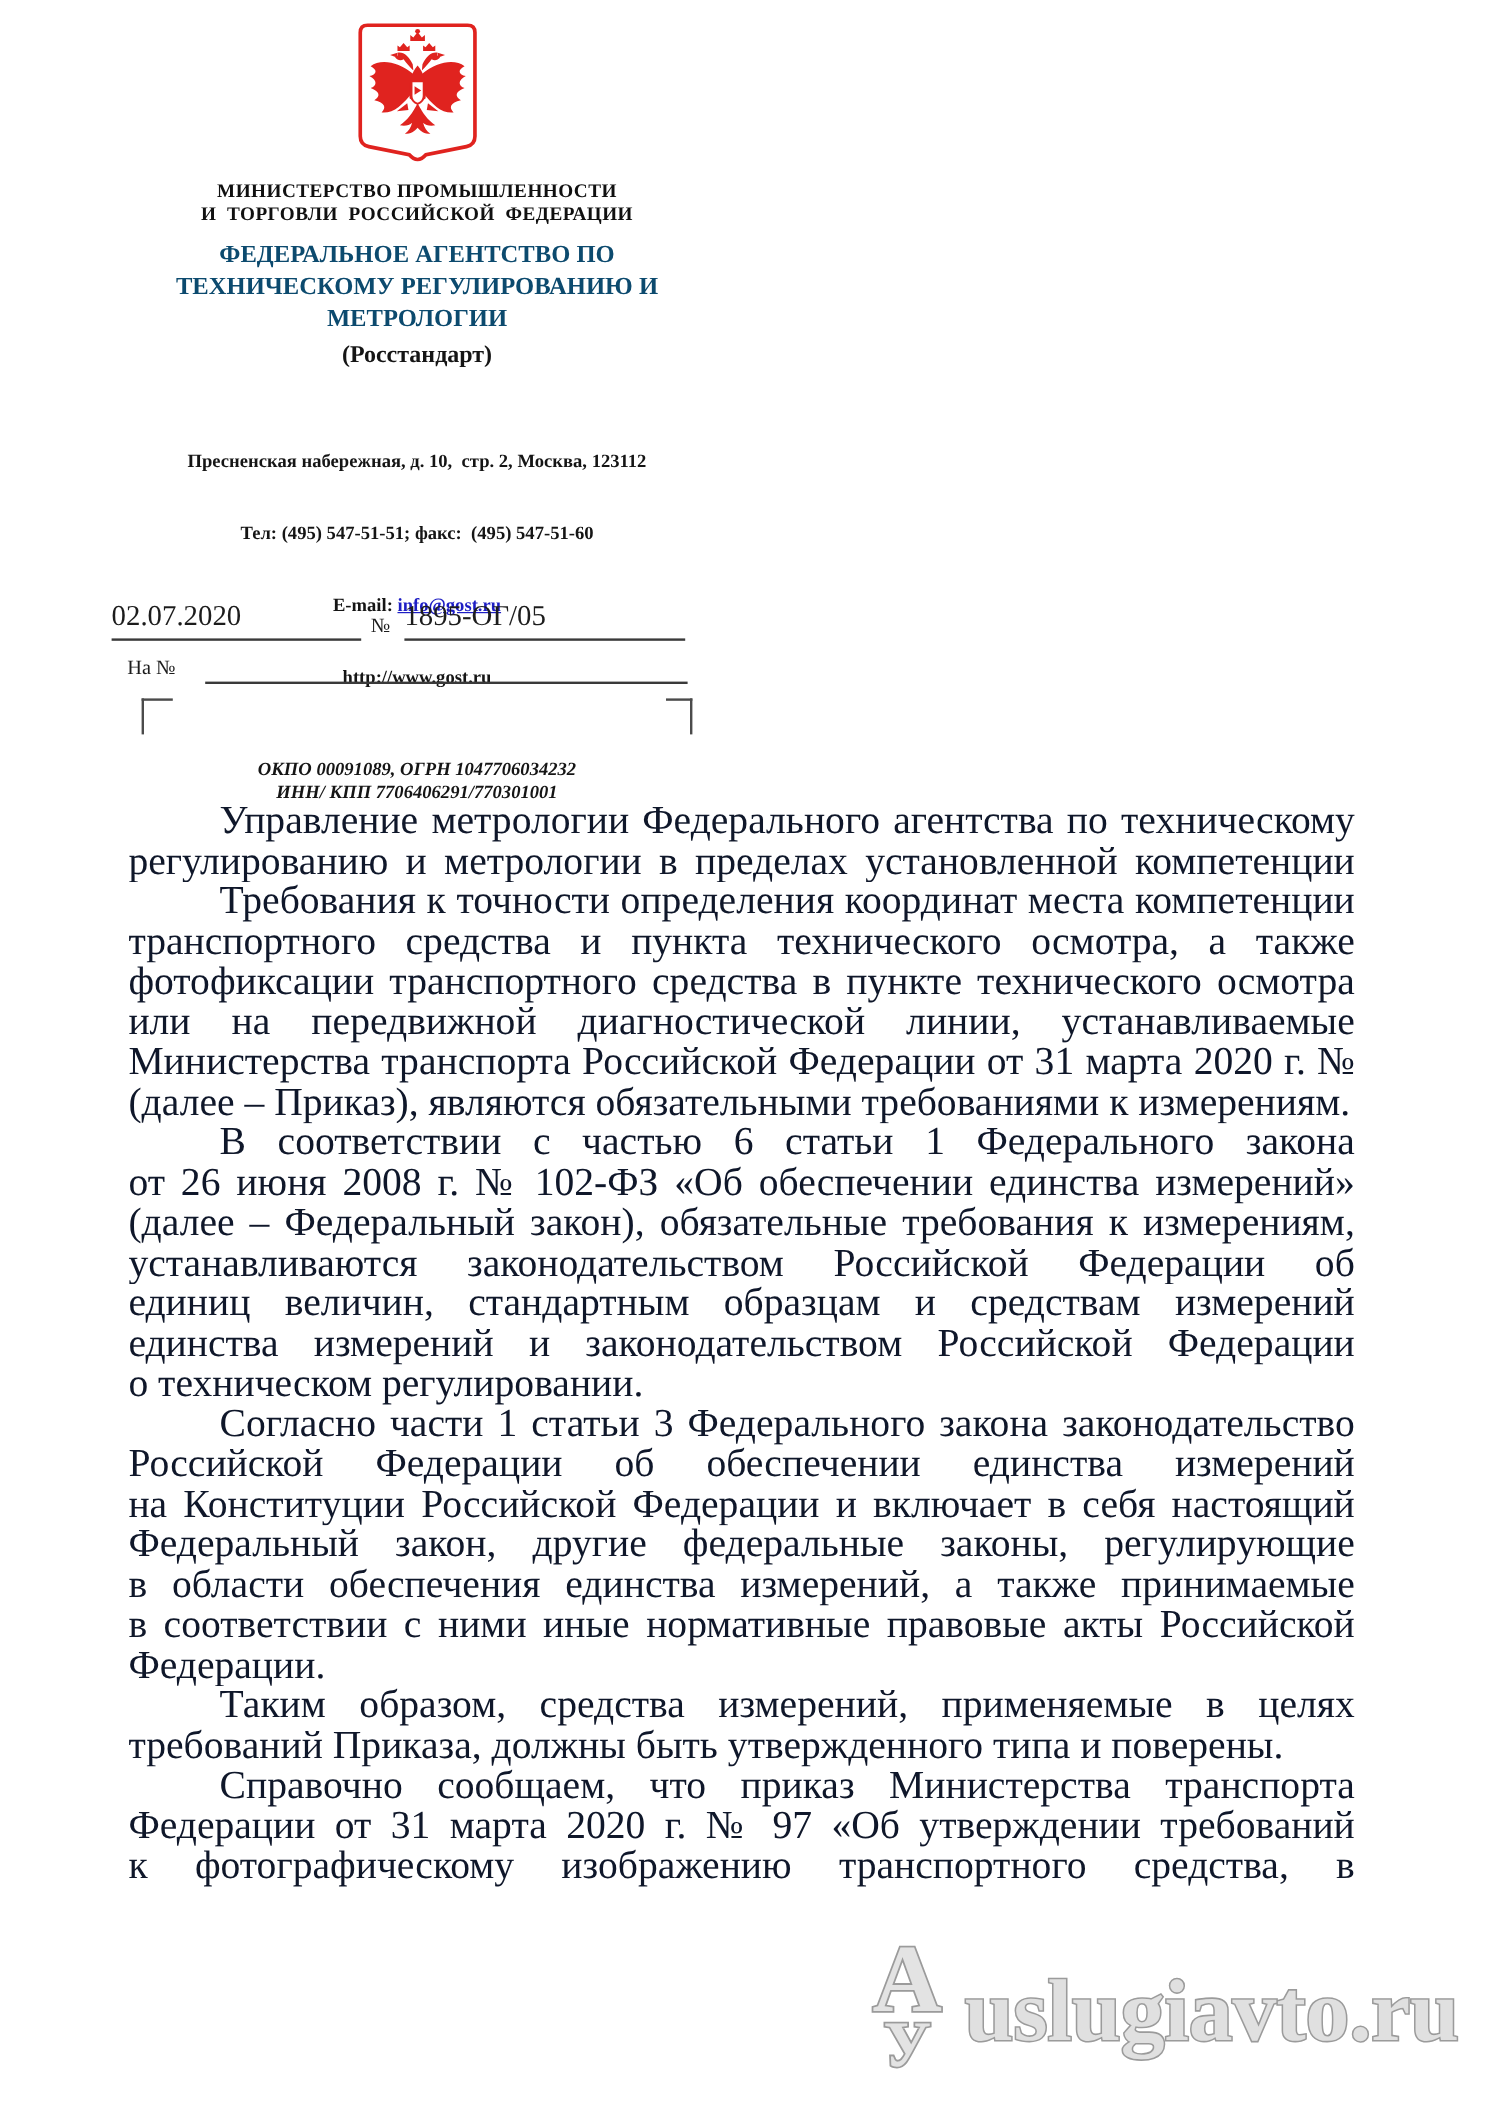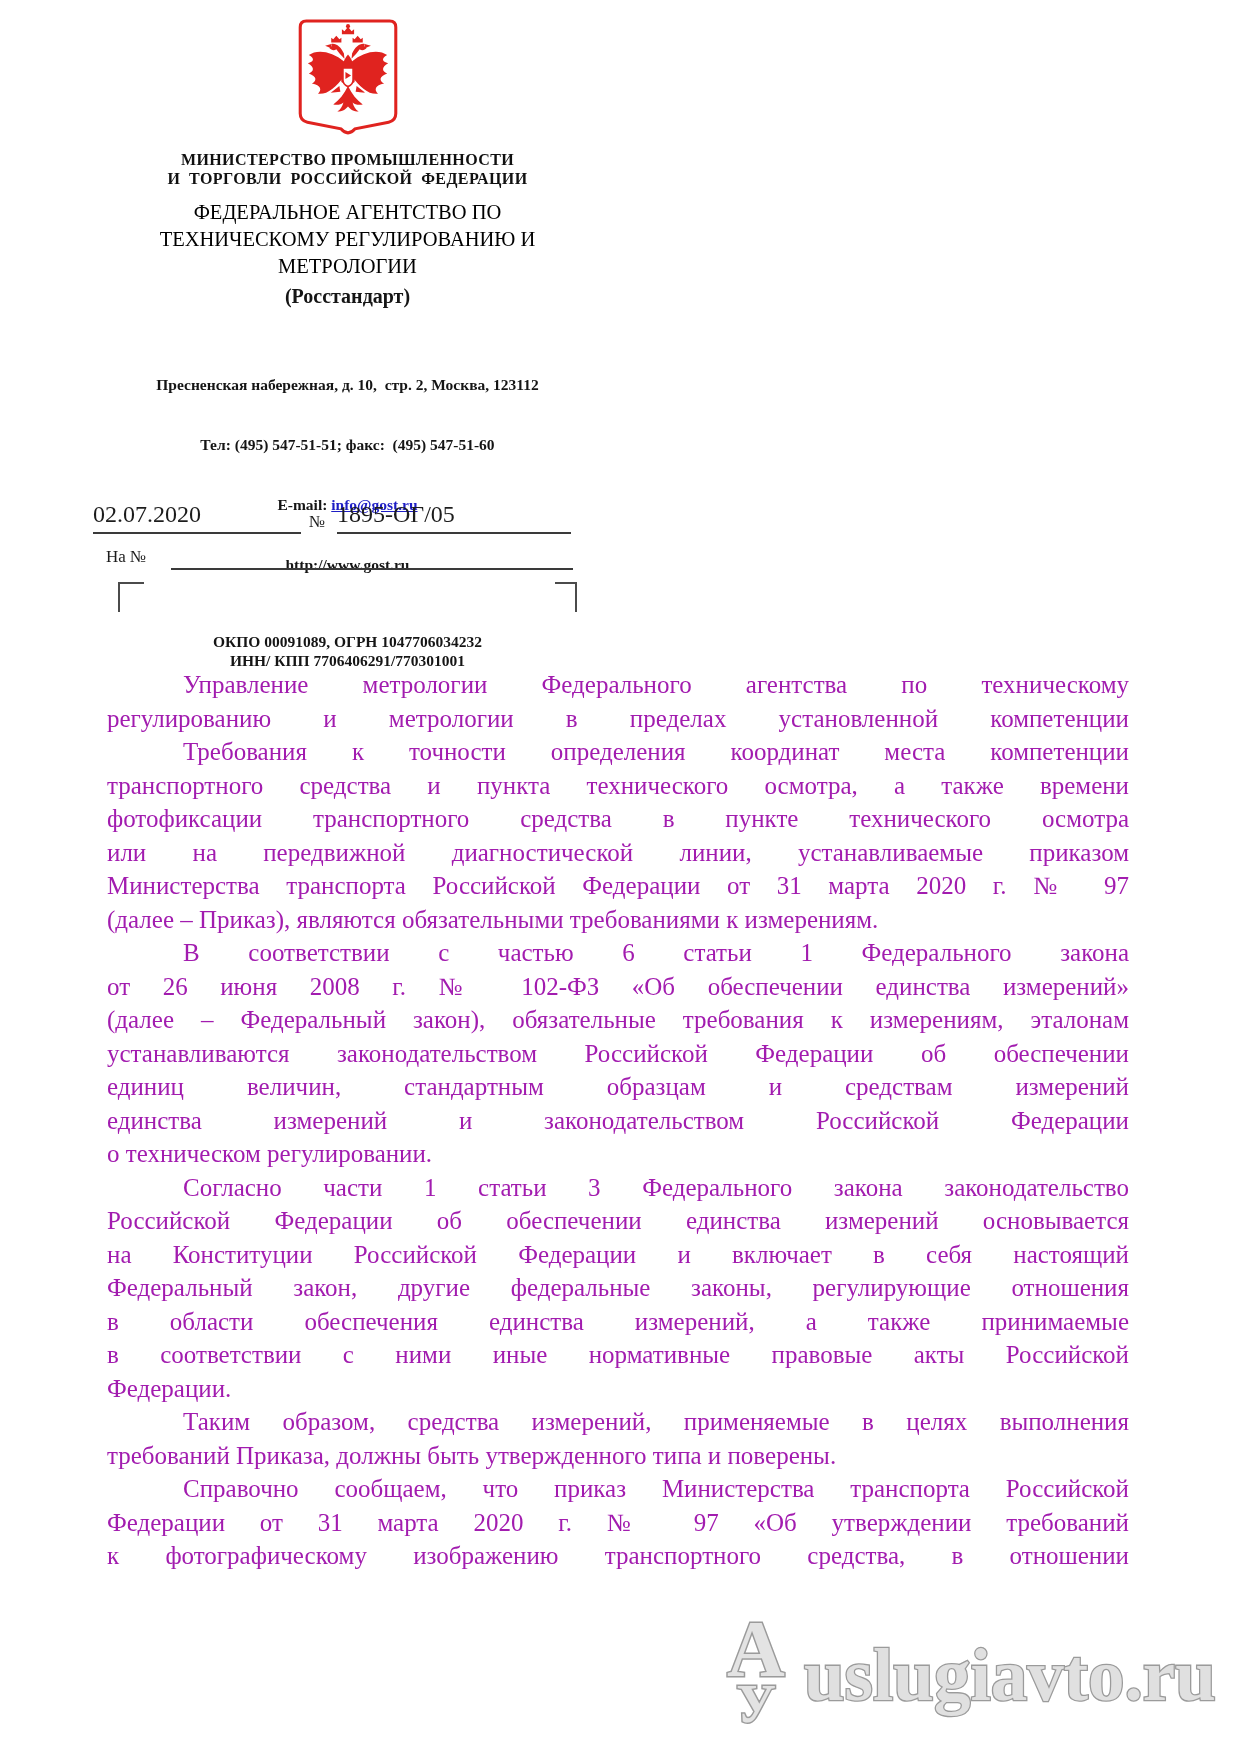--- a/index.html
+++ b/index.html
@@ -9,46 +9,46 @@
   }
 
   
   .letterhead { position:absolute; left:100px; top:18px; width:495px; text-align:center; }
   .emblem { width:102px; height:122px; margin:0 auto; }
   .ministry {
     margin-top:10px; font-weight:bold; font-size:16px; line-height:19px;
     letter-spacing:.4px; white-space:pre-wrap; color:#101010;
   }
   .agency {
-    margin-top:11px; font-weight:normal; font-size:20.5px; line-height:27px;
-    white-space:pre-wrap; color:#000000;
+    margin-top:11px; font-weight:bold; font-size:20.5px; line-height:27px;
+    white-space:pre-wrap; color:#0c4a6e;
   }
   .agency-short { margin-top:3px; font-weight:bold; font-size:20px; line-height:26px; }
   .addr { margin-top:26px; font-weight:bold; font-size:15.5px; line-height:20px; white-space:pre-wrap; }
   .addr a { color:#1d1dc4; }
-  .codes { margin-top:17px; font-weight:bold; font-size:15.5px; line-height:19px; white-space:pre-wrap; }
+  .codes { margin-top:17px; font-weight:bold; font-size:15.5px; line-height:19px; white-space:pre-wrap;font-style:italic; }
 
   
   .ref-date, .ref-number {
     position:absolute; top:501px; height:31px; font-size:24px; text-align:left;
     border-bottom:2px solid #3a3a3a; color:#1c1c1c;
   }
   .ref-date   { left:93px;  width:208px; }
   .ref-number { left:337px; width:234px; }
   .ref-no-sign { position:absolute; left:309px; top:512px; font-size:17px; color:#1c1c1c; }
   .reply-label { position:absolute; left:106px; top:547px; font-size:17px; color:#1c1c1c; }
   .reply-line  { position:absolute; left:171px; top:552px; width:402px; height:16px;
                  border-bottom:2px solid #3a3a3a; }
 
   .corner { position:absolute; top:582px; height:28px; }
   .corner-left  { left:118px; width:24px; border-top:2px solid #4b4b4b; border-left:2px solid #4b4b4b; }
   .corner-right { left:555px; width:20px; border-top:2px solid #4b4b4b; border-right:2px solid #4b4b4b; }
 
   
-  .body-block { position:absolute; left:107px; top:668px; width:1022px; font-size:25px; color:#a21caf; }
+  .body-block { position:absolute; left:107px; top:668px; width:1022px; font-size:33px; color:#0f172a; }
   .body-block .line {
     height:33.5px; line-height:33.5px; overflow:hidden;
     text-align:justify; text-align-last:justify; text-justify:inter-word;
   }
   .body-block .line.first { padding-left:76px; }
   .body-block .line.last  { text-align-last:left; }
 
   
   .watermark { position:absolute; left:712px; top:1612px; width:530px; height:120px; }
   .watermark svg text {

